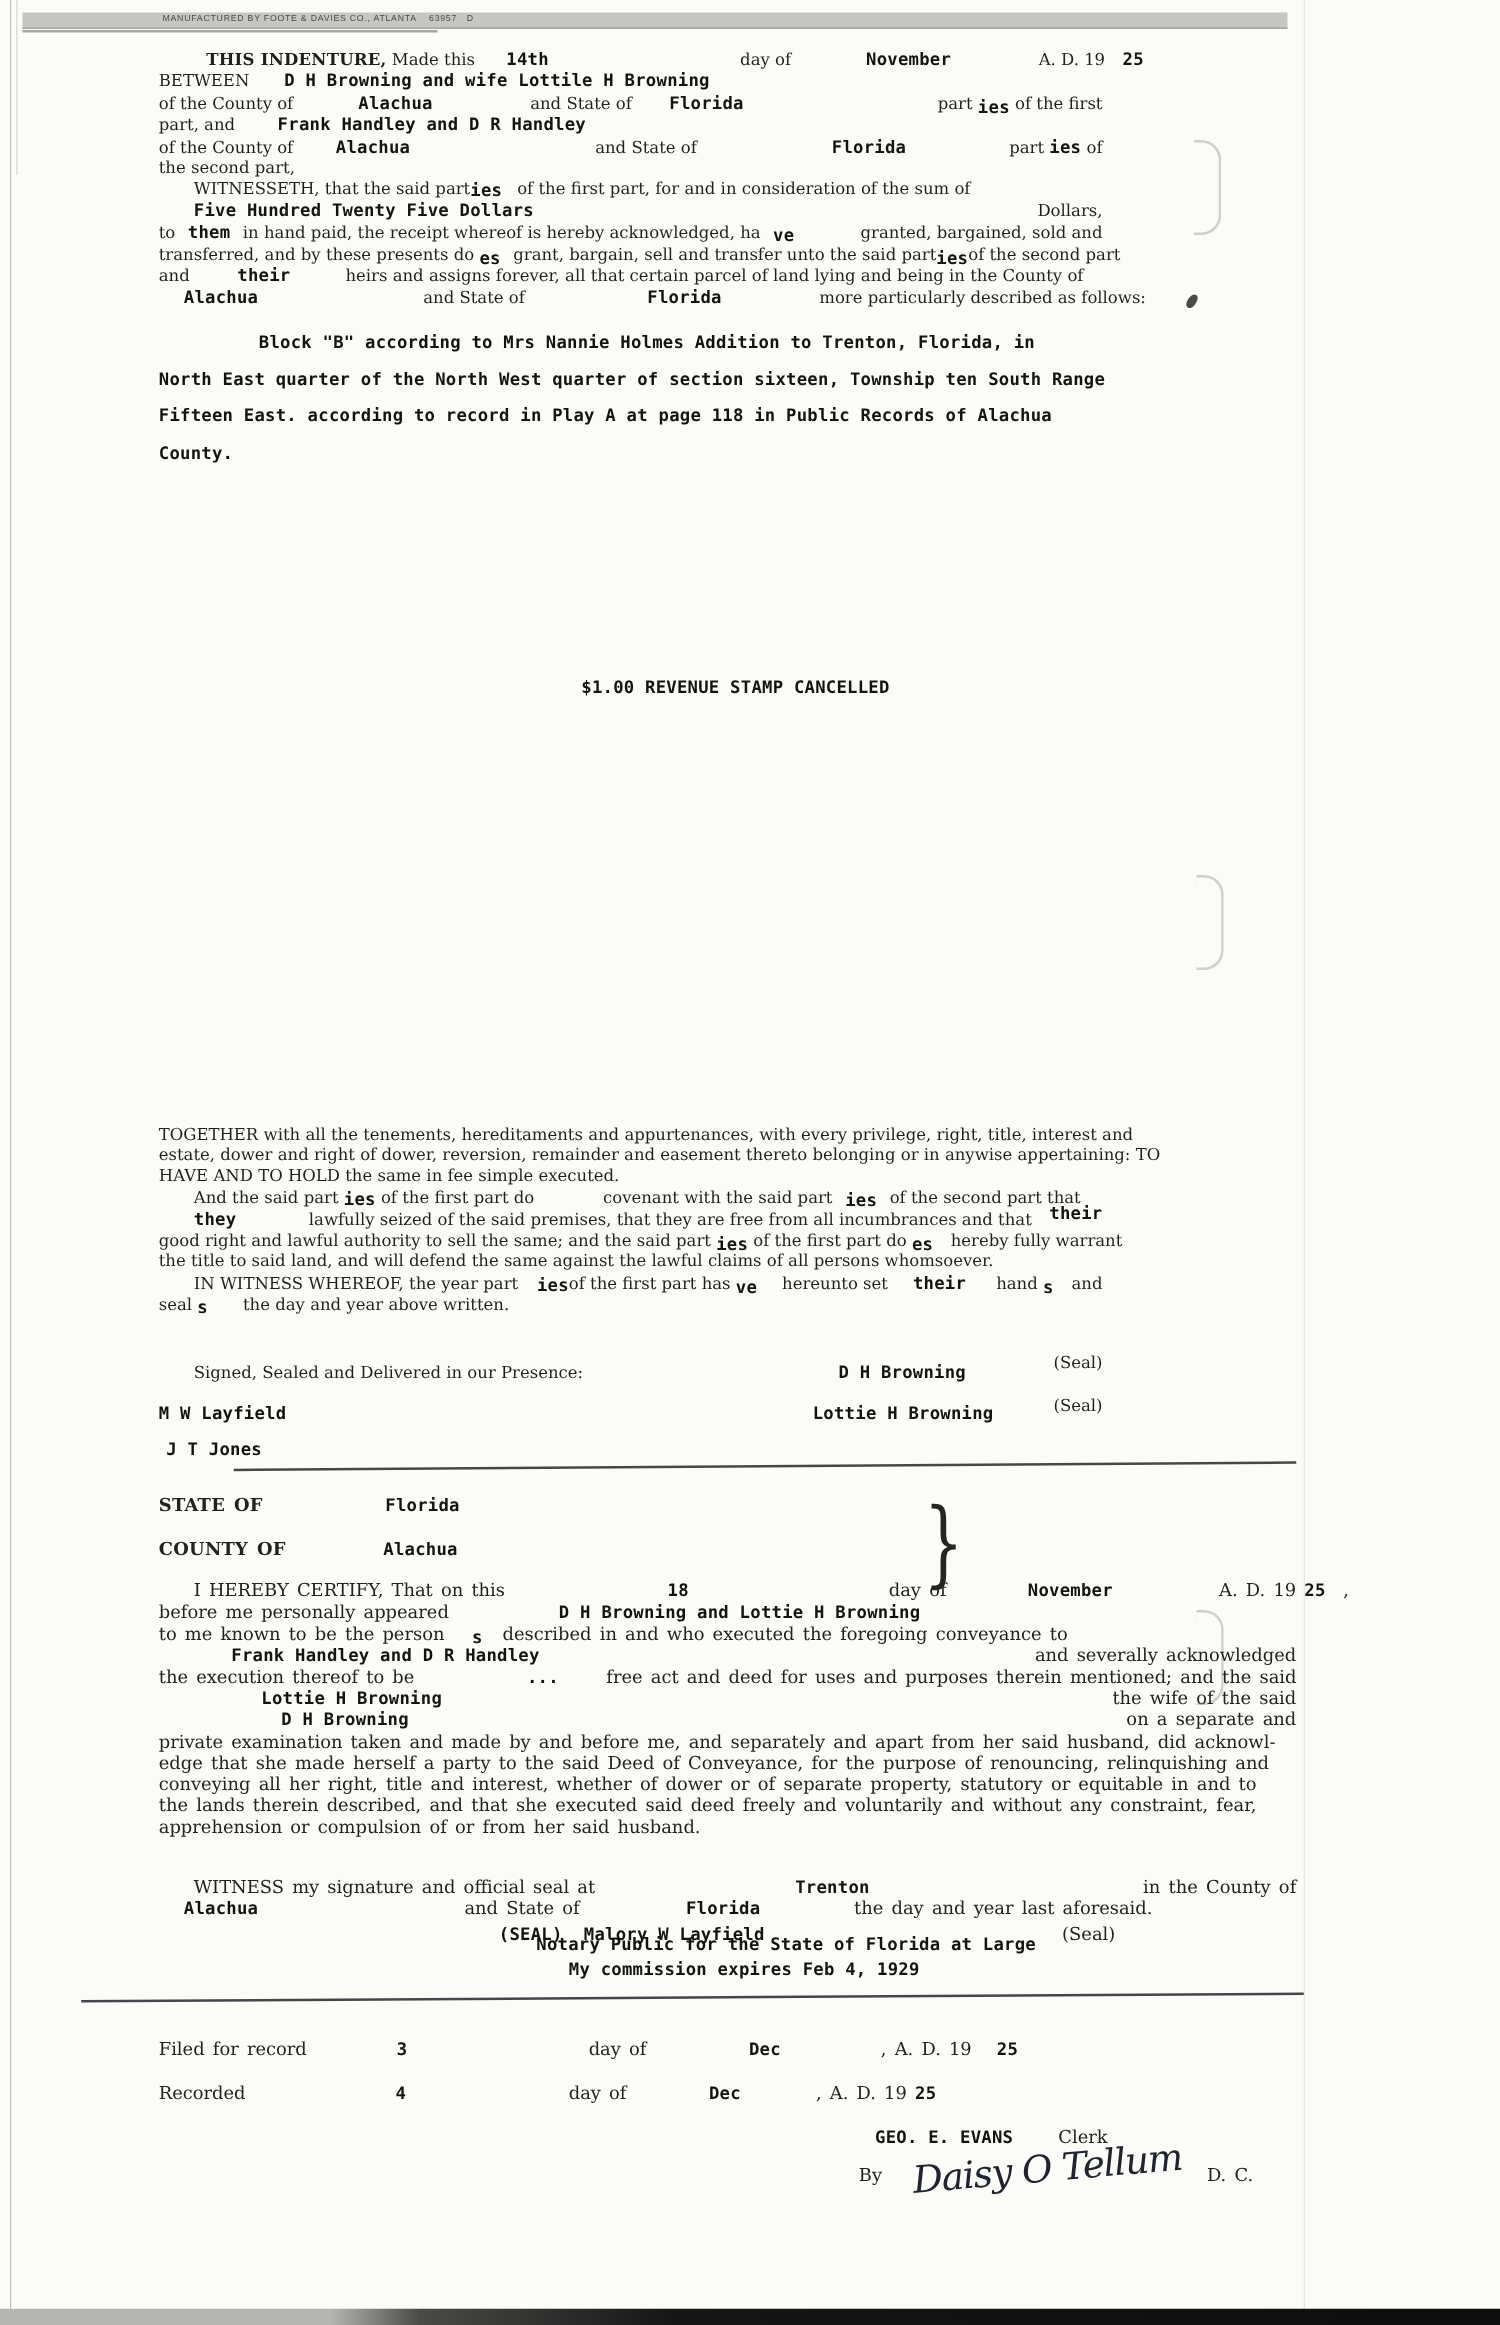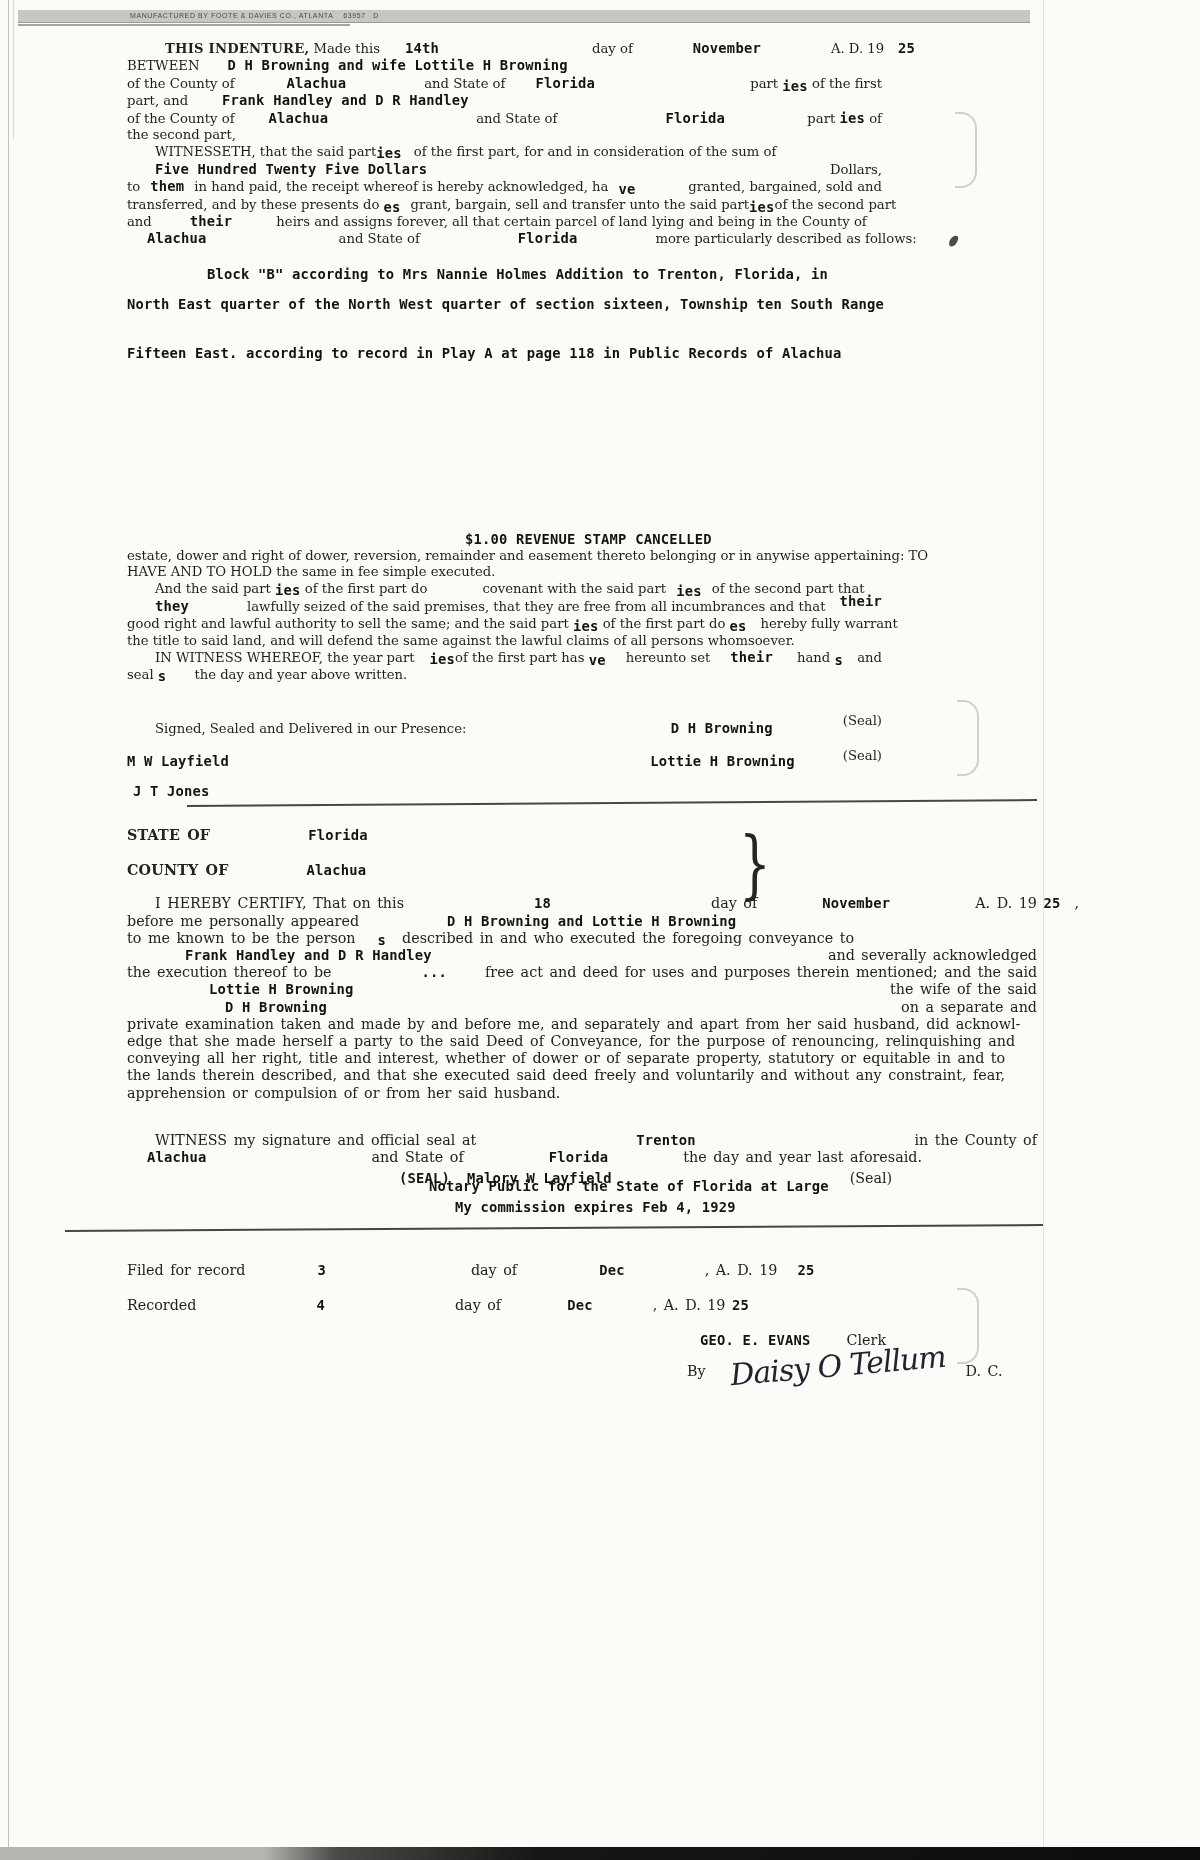--- a/index.html
+++ b/index.html
@@ -160,31 +160,37 @@
         </div>
       </section>
     <section class="sec narrow">
         <div class="ln" style="margin-top: 18px;">
           <span class="seg-g" style="width: 80px;"></span>
           <span class="seg-t">Block "B" according to Mrs Nannie Holmes Addition to Trenton, Florida, in</span>
         </div>
         <div class="ln" style="margin-top: 14px; align-items: center;">
           <span class="seg-t">North East quarter of the North West quarter of section sixteen, Township ten South Range</span>
         </div>
-        <div class="ln" style="margin-top: 32px; text-align: right;">
+        <div class="ln" style="margin-top: 12px; text-align: right;">
           <span class="seg-t">Fifteen East. according to record in Play A at page 118 in Public Records of Alachua</span>
+        </div>
+        <div class="ln" style="margin-top: 14px;">
+          <span class="seg-t">County.</span>
         </div>
       </section>
     <section class="sec narrow">
         <div class="ln" style="margin-top: 170px; align-items: center;">
           <span class="seg-g" style="width: 338px;"></span>
           <span class="seg-t">$1.00 REVENUE STAMP CANCELLED</span>
         </div>
       </section>
     <section class="sec narrow">
+        <div class="ln" style="margin-top: 343px;">
+          <span class="seg-p">TOGETHER with all the tenements, hereditaments and appurtenances, with every privilege, right, title, interest and</span>
+        </div>
         <div class="ln">
           <span class="seg-p">estate, dower and right of dower, reversion, remainder and easement thereto belonging or in anywise appertaining: TO</span>
         </div>
         <div class="ln">
           <span class="seg-p">HAVE AND TO HOLD the same in fee simple executed.</span>
         </div>
         <div class="ln">
           <span class="seg-g" style="width: 28px;"></span>
           <span class="seg-p">And the said part </span>
           <span class="seg-t" style="position: relative; top: 2px;">ies</span>

